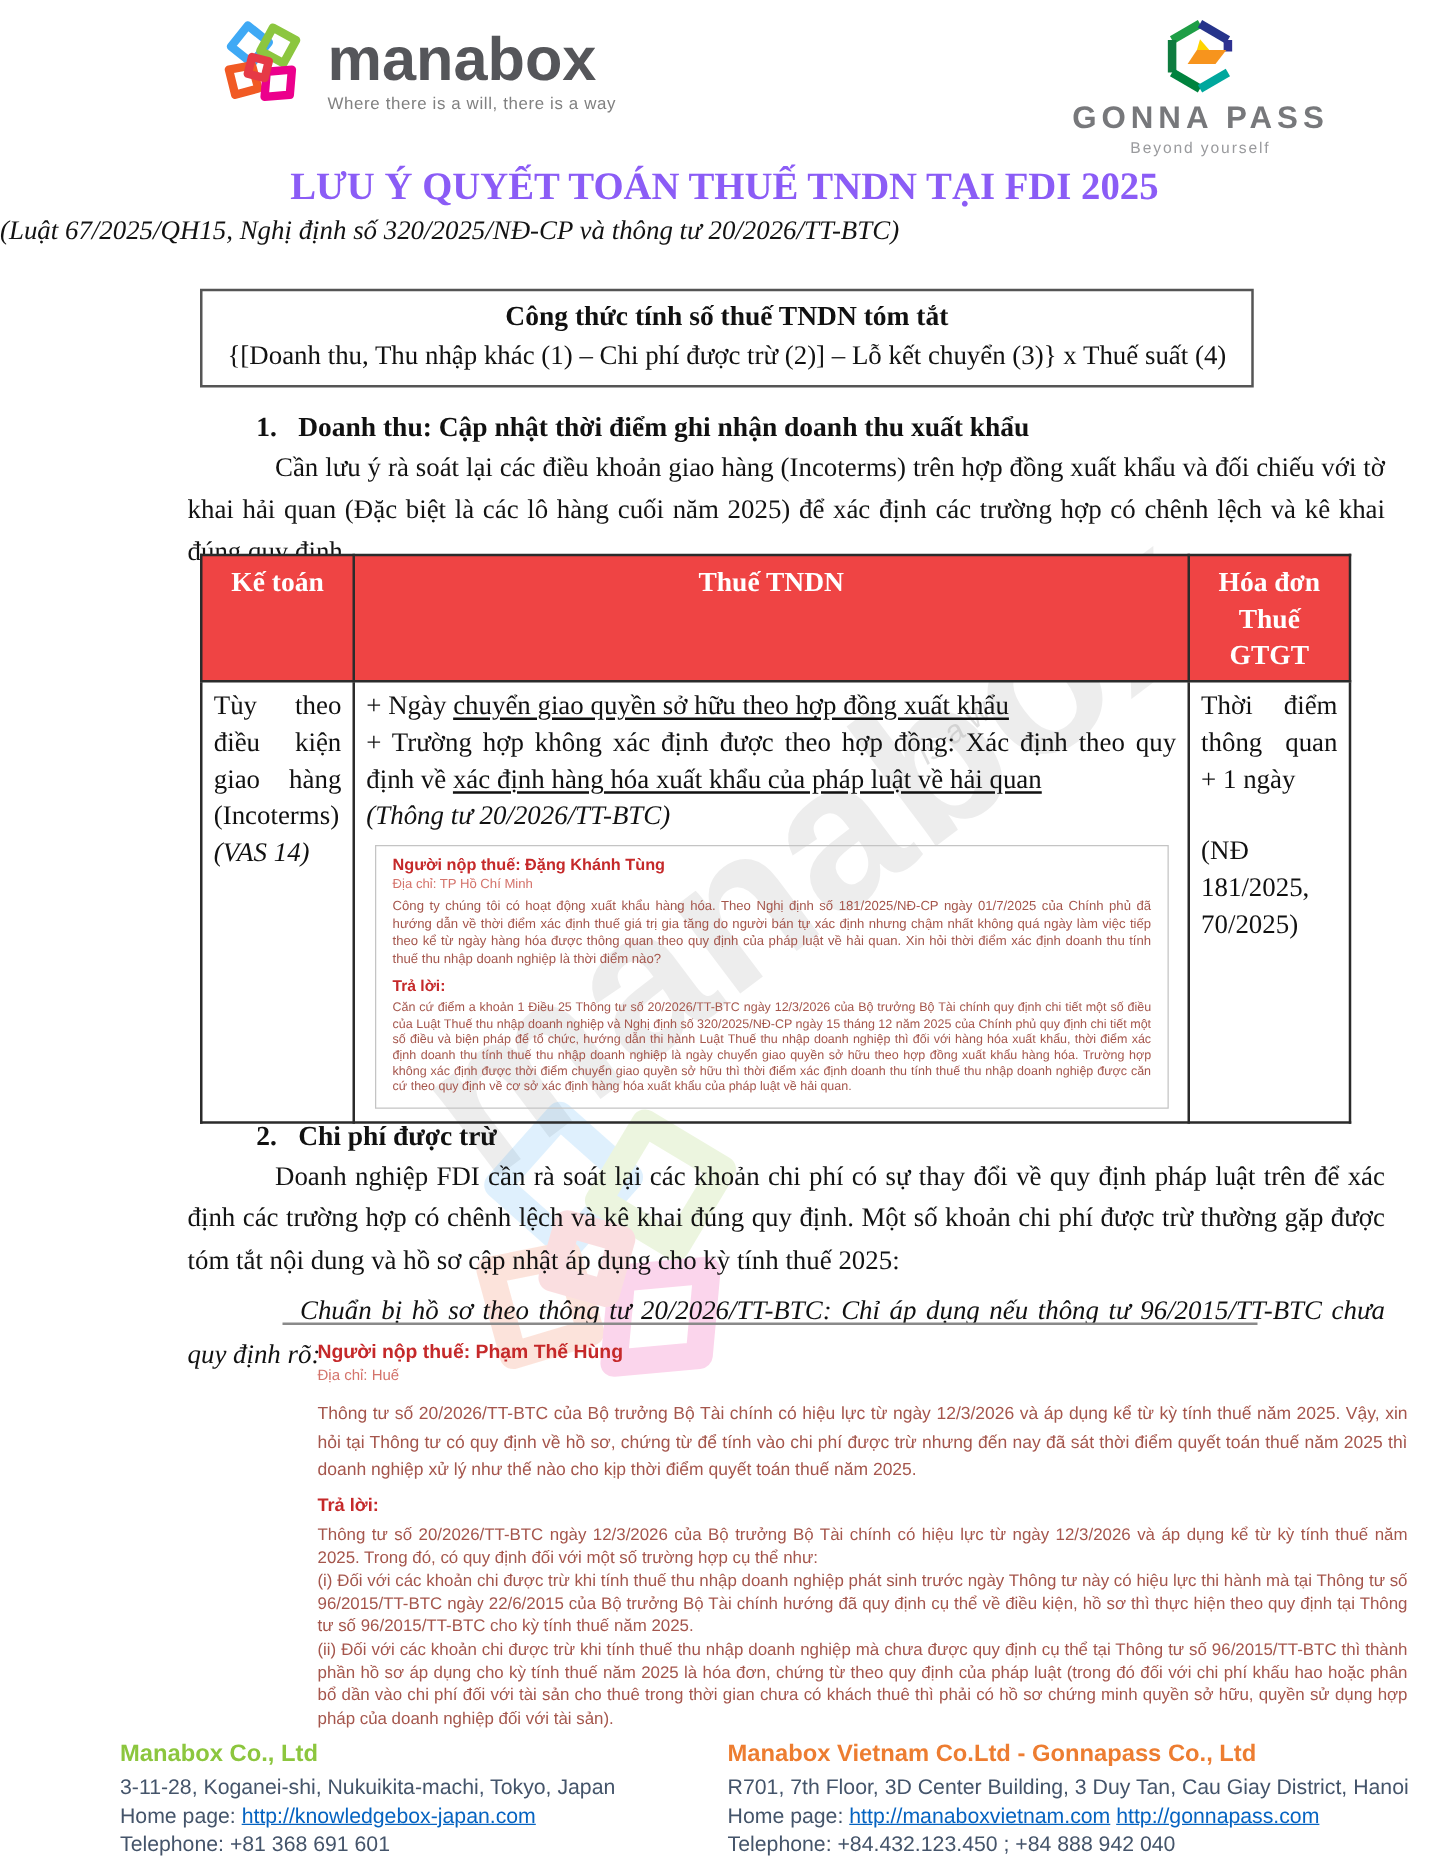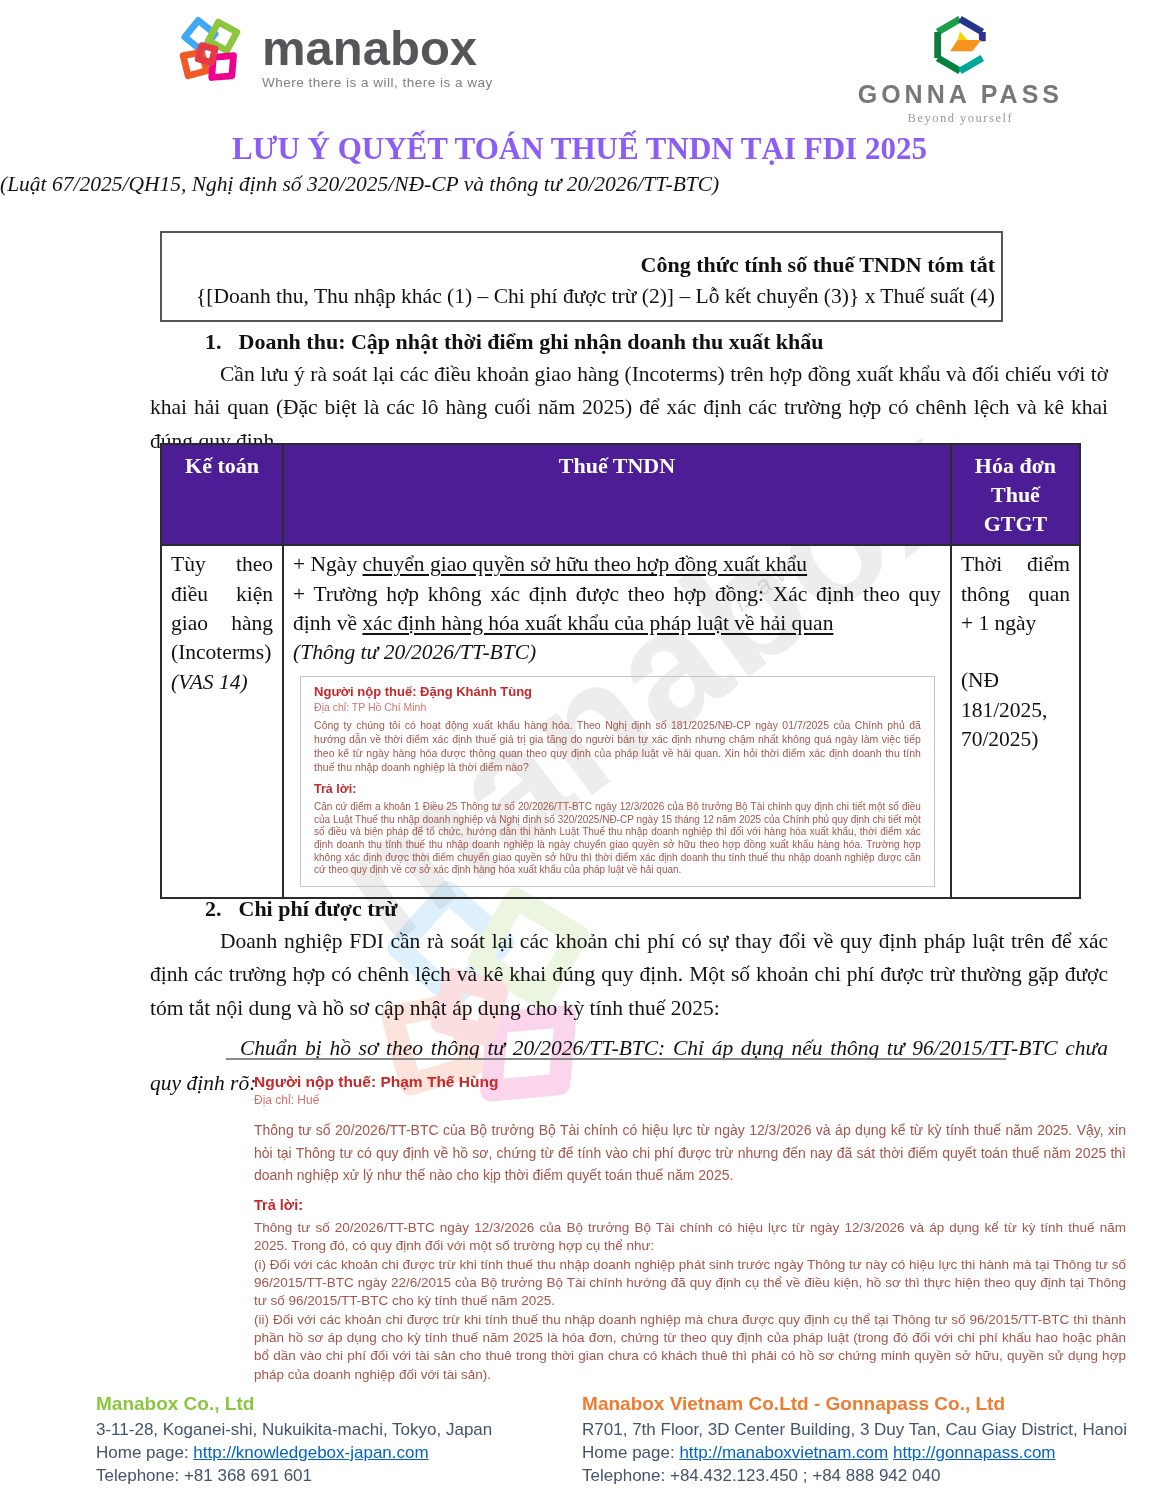--- a/index.html
+++ b/index.html
@@ -27,46 +27,46 @@
   .mb-logo svg { width:84px; height:84px; }
   .mb-text { padding-top:12px; }
   .mb-name { font-family:"Liberation Sans",sans-serif; font-weight:bold; font-size:49px;
     color:#55565A; letter-spacing:0px; line-height:1.0; }
   .mb-tag { font-family:"Liberation Sans",sans-serif; font-size:13.5px; color:#808080;
     margin-top:2px; letter-spacing:0.5px; }
   .gp-logo { display:flex; flex-direction:column; align-items:center; padding-top:2px; }
   .gp-logo svg { width:62px; height:62px; }
   .gp-name { font-family:"Liberation Sans",sans-serif; font-size:25px; color:#77787B;
     font-weight:bold; letter-spacing:4px; margin-top:4px; }
-  .gp-tag { font-family:Liberation Serif, serif; font-size:12.5px; color:#9A9B9E;
+  .gp-tag { font-family:Liberation Sans, sans-serif; font-size:12.5px; color:#9A9B9E;
     letter-spacing:1.5px; margin-top:2px; }
 
   
   .doc-title { top:131px; left:0; width:100%; text-align:center; font-weight:bold;
     font-size:31px; color:#8b5cf6; }
   .doc-subtitle { top:172px; left:0; width:100%; font-style:italic;
     font-size:21.5px; color:#131313; }
 
   
-  .formula-box { top:231px; left:160px; width:843px; border:2px solid #555; text-align:right;
-    padding:16px 6px 8px; }
+  .formula-box { top:231px; left:160px; width:843px; border:2px solid #555; text-align:center;
+    padding:4px 6px 8px; }
   .formula-title { font-weight:bold; font-size:22px; line-height:1.45; }
   .formula-line { font-size:21.5px; line-height:1.45; }
 
   
   .section1 { top:329px; left:150px; width:958px; }
   .sec-heading { display:flex; font-weight:bold; font-size:22px; padding-left:55px; gap:17px; }
   .para { font-size:21.5px; line-height:1.55; text-align:justify; text-indent:70px;
     margin-top:3px; color:#131313; }
 
   
   .tbl { top:443px; left:160px; width:921px; }
   table { width:100%; border-collapse:collapse; }
   th,td { border:2px solid #2b2b2b; vertical-align:top; }
-  th { background:#4c1d95; color:#ffffff; font-size:22px; font-weight:bold;
+  th { background:#ef4444; color:#ffffff; font-size:22px; font-weight:bold;
     padding:6px 6px; line-height:1.32; text-align:center; }
   td { font-size:21.5px; line-height:1.37; padding:4px 9px; text-align:justify; }
   .col-acct { width:121px; }
   .col-cit  { width:662px; }
   .col-vat  { width:128px; }
   .cell-note { font-style:italic; }
   .u { text-decoration:underline; text-underline-offset:3px; }
   .vat-note { margin-top:28px; }
 
   

